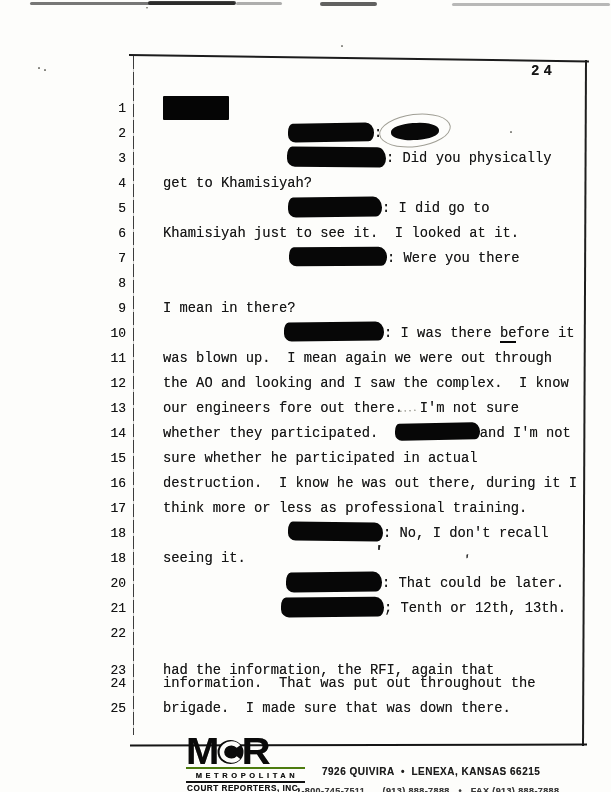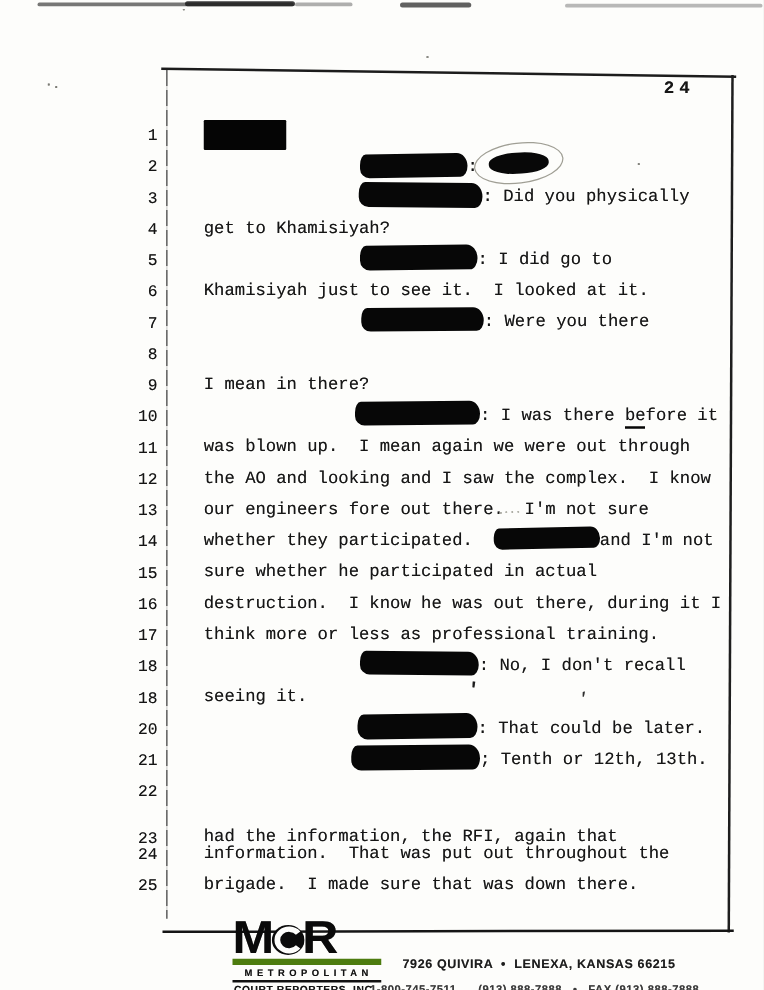--- a/index.html
+++ b/index.html
@@ -28,21 +28,21 @@
   .rblock{display:inline-block;vertical-align:middle;background:#050505;margin-bottom:2px;border-radius:1px;}
   .ovwrap{position:relative;display:inline-block;vertical-align:middle;}
   .roval{display:inline-block;vertical-align:middle;background:#080808;border-radius:46%;transform:rotate(-3deg);margin-bottom:3px;}
   .pencil{position:absolute;left:-12px;top:-7px;width:70px;height:31px;border:1.3px solid #a09f95;border-radius:50%;transform:rotate(-7deg);}
   .mark{position:absolute;font-family:"Liberation Mono","DejaVu Sans Mono",monospace;line-height:1;}
   
   .logo{position:absolute;left:186px;top:735px;}
   .logo-letters{display:flex;align-items:center;font-family:"Liberation Sans","DejaVu Sans",sans-serif;
     font-weight:700;font-size:40px;line-height:34px;color:#0a0a0a;letter-spacing:-2.5px;transform:scaleY(.92);transform-origin:top left;}
   .logo-c{margin:2px -2px 0 0;}
-  .logo-metro{width:116px;margin-top:-2px;border-top:5px solid #4d7c0f;border-bottom:2px solid #111;
+  .logo-metro{width:116px;margin-top:-2px;border-top:2px solid #4d7c0f;border-bottom:2px solid #111;
     font-family:"Liberation Sans","DejaVu Sans",sans-serif;font-weight:700;font-size:7.5px;
     letter-spacing:3.6px;text-align:center;padding:1.5px 0 1px 3px;color:#131313;}
   .logo-court{width:116px;font-family:"Liberation Sans","DejaVu Sans",sans-serif;font-weight:700;
     font-size:8.2px;letter-spacing:.5px;text-align:center;padding-top:1.5px;color:#131313;border-bottom:2px solid #111;height:10px;}
   .addr{position:absolute;left:322px;top:766px;font-family:"Liberation Sans","DejaVu Sans",sans-serif;
     font-weight:700;font-size:10px;letter-spacing:.5px;color:#1d1d1d;white-space:pre;}
   .phone{position:absolute;left:296px;top:786px;font-family:"Liberation Sans","DejaVu Sans",sans-serif;
     font-weight:700;font-size:9px;letter-spacing:.4px;color:#3a3a3a;white-space:pre;}
 </style>
 </head>

